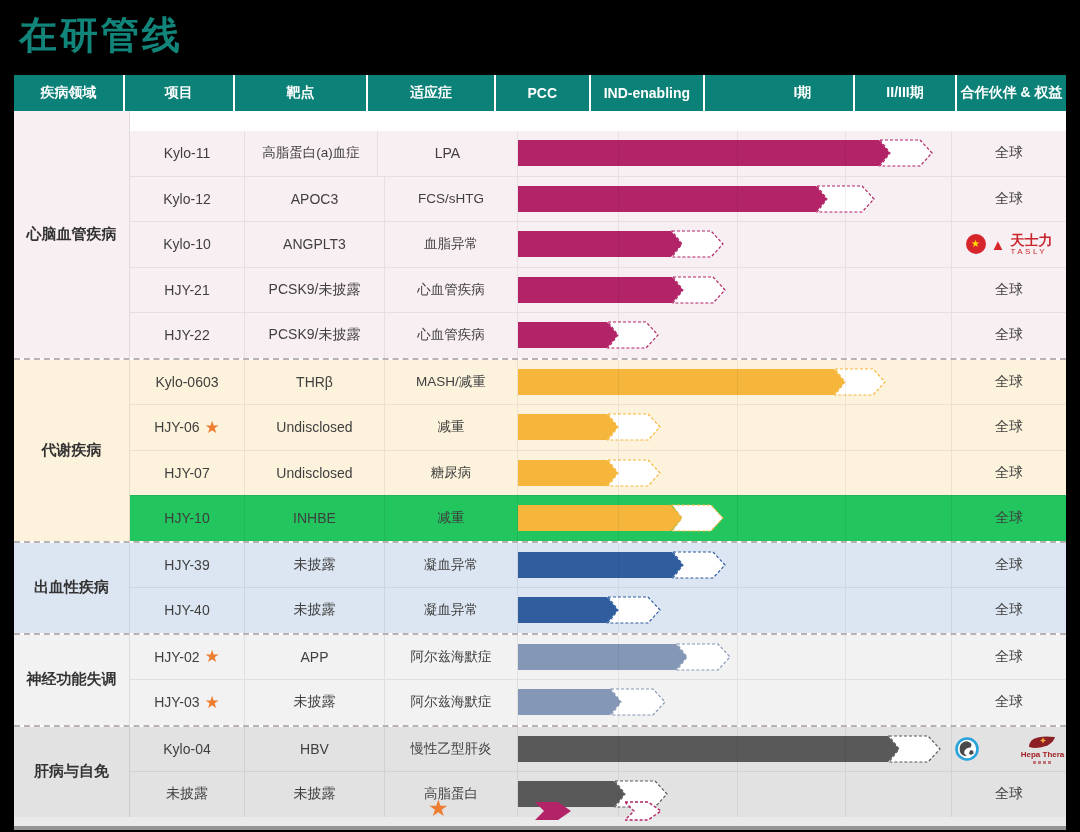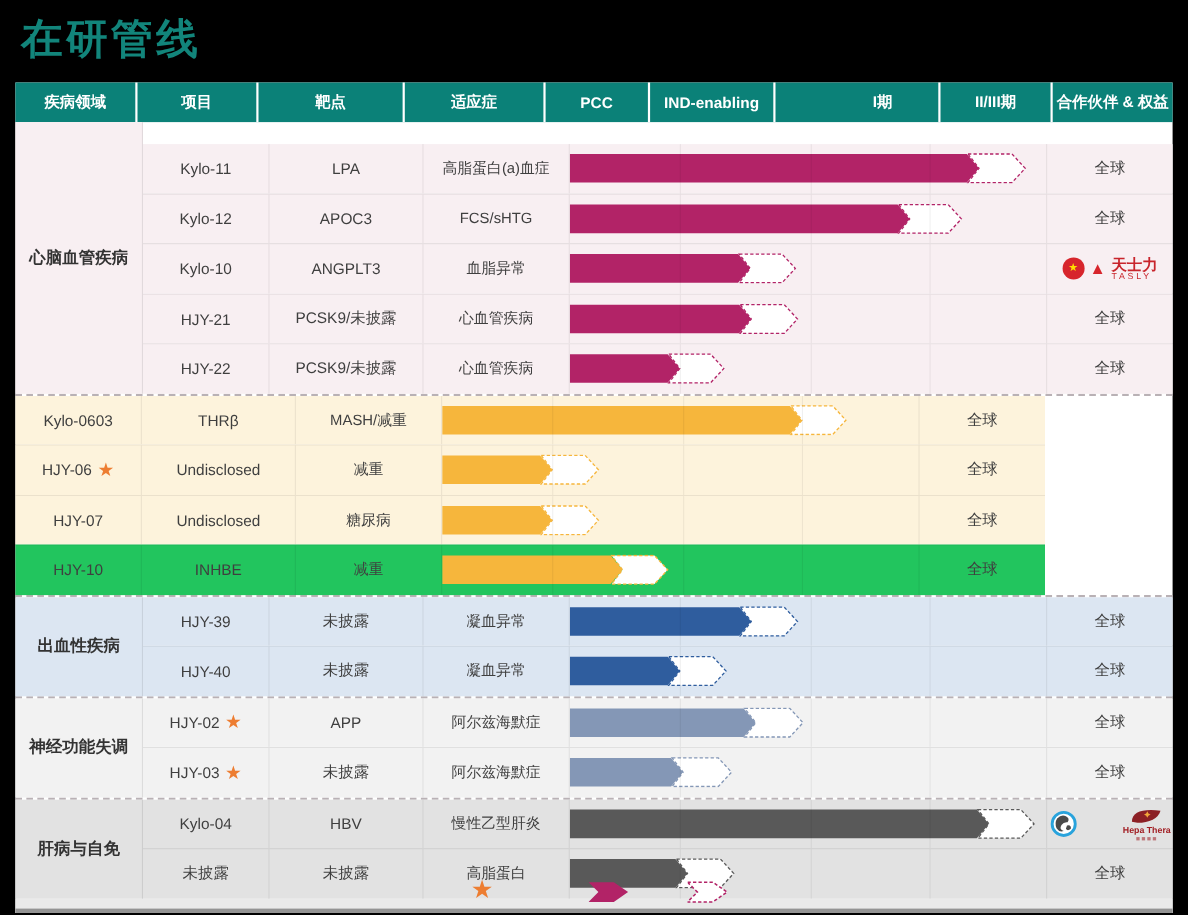--- a/index.html
+++ b/index.html
@@ -67,22 +67,22 @@
         <div class="hcell" style="width: 114px;">合作伙伴 &amp; 权益</div>
       </div>
     <div id="tbody">
         <div class="group">
           <div class="area" style="background: rgb(248, 239, 242);">心脑血管疾病</div>
           <div class="rows">
             <div class="row" style="background: rgb(248, 239, 242); margin-top: 20px;">
               <div class="cell project">
                 <span>Kylo-11</span>
               </div>
+              <div class="cell indication">高脂蛋白(a)血症</div>
               <div class="cell target">LPA</div>
-              <div class="cell indication">高脂蛋白(a)血症</div>
               <div class="cell bars">
                 <div class="grid" style="left: 100px;"></div>
                 <div class="grid" style="left: 219px;"></div>
                 <div class="grid" style="left: 327px;"></div>
                 <svg width="428" height="28">
                   <polygon points="0,1 361,1 372,14 361,27 0,27" fill="#B22367"></polygon>
                   <polygon points="362,1 402,1 414,14 402,27 362,27 372,14" fill="#fff" stroke="#B22367" stroke-width="1.2" stroke-dasharray="3,2"></polygon>
                 </svg>
               </div>
               <div class="cell partner">
@@ -170,20 +170,21 @@
                   <polygon points="90,1 128,1 140,14 128,27 90,27 100,14" fill="#fff" stroke="#B22367" stroke-width="1.2" stroke-dasharray="3,2"></polygon>
                 </svg>
               </div>
               <div class="cell partner">
                 <span>全球</span>
               </div>
             </div>
           </div>
         </div>
         <div class="group">
+          <div class="area" style="background: rgb(253, 243, 220);">代谢疾病</div>
           <div class="rows">
             <div class="row" style="background: rgb(253, 243, 220);">
               <div class="cell project">
                 <span>Kylo-0603</span>
               </div>
               <div class="cell target">THRβ</div>
               <div class="cell indication">MASH/减重</div>
               <div class="cell bars">
                 <div class="grid" style="left: 100px;"></div>
                 <div class="grid" style="left: 219px;"></div>

